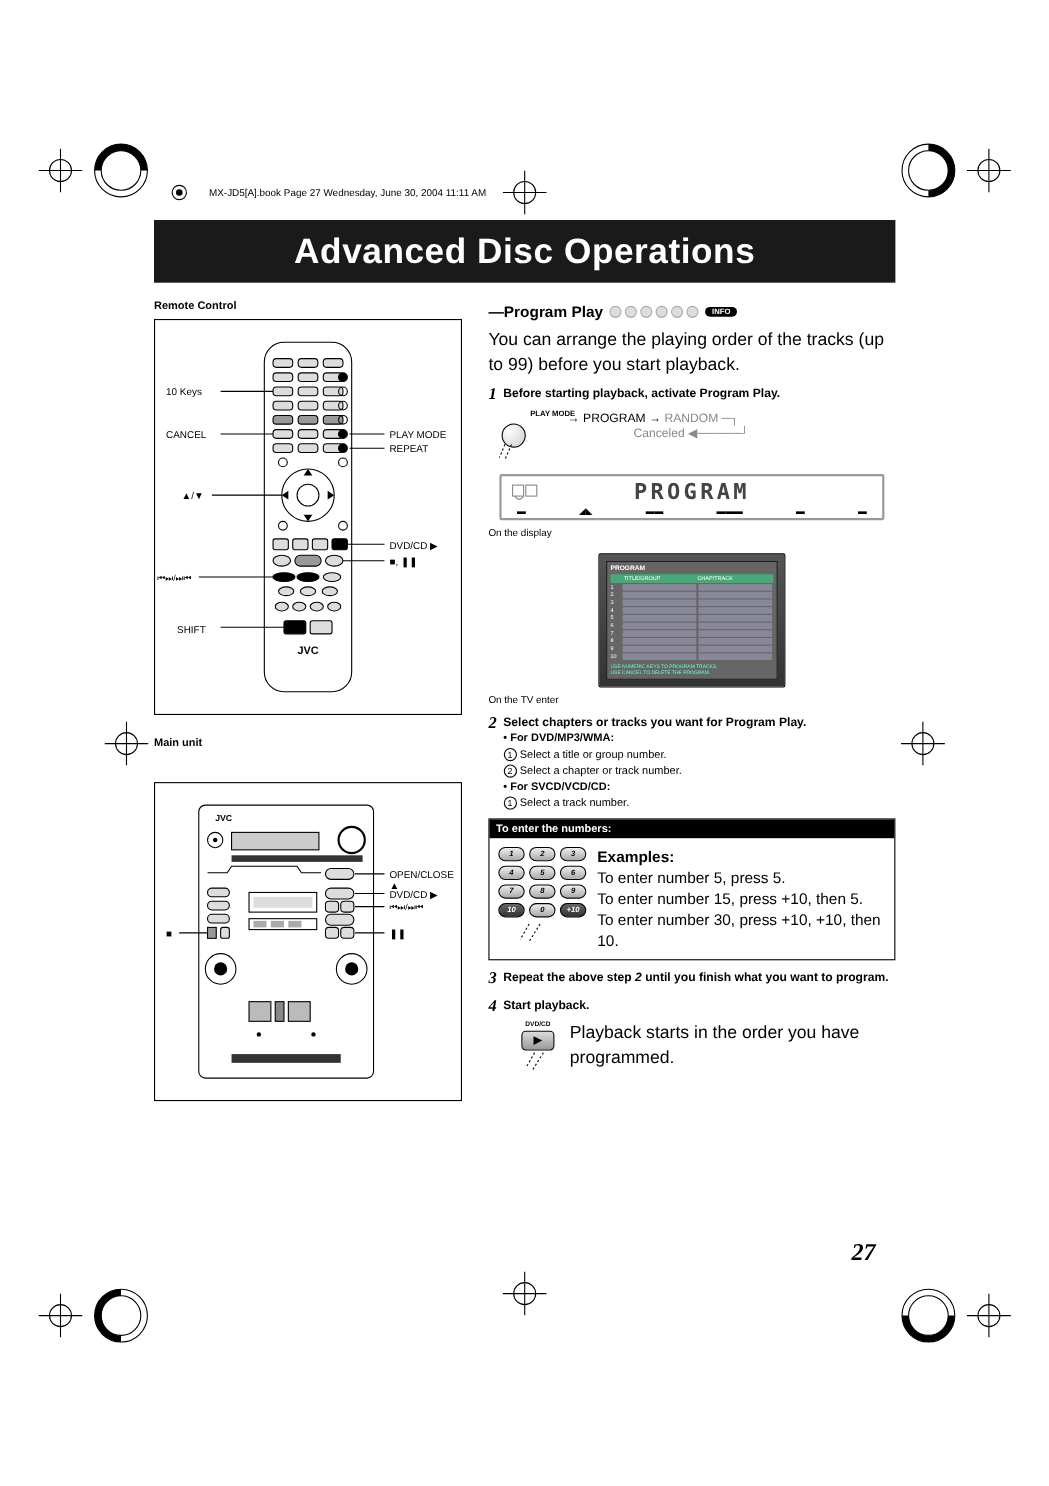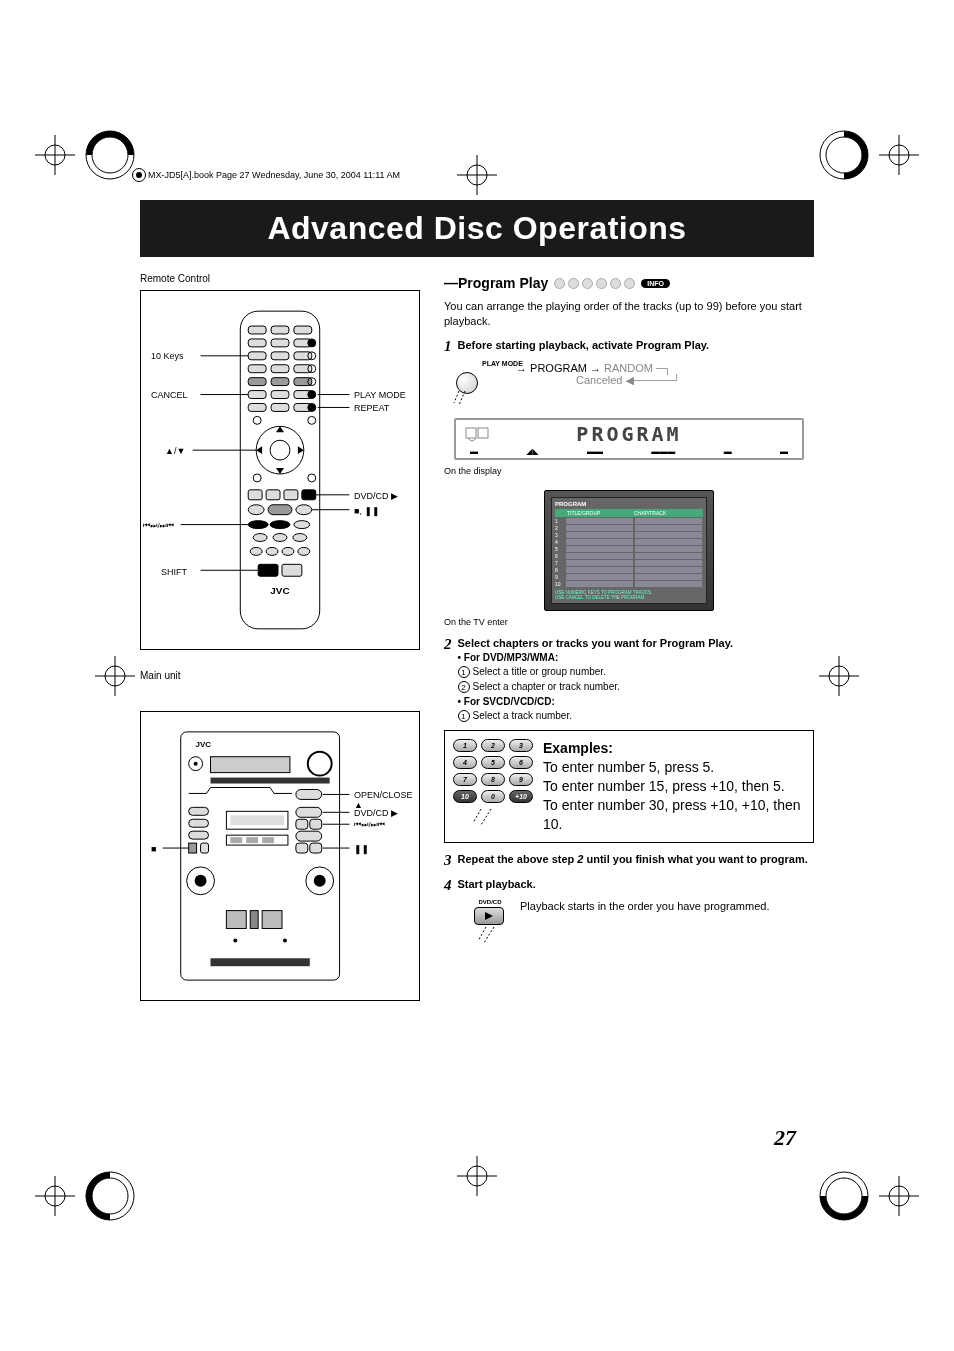--- a/index.html
+++ b/index.html
@@ -13,41 +13,41 @@
     .regmark.br { bottom: 135px; right: 35px; }
     .regmark.tc { top: 155px; left: 50%; transform: translateX(-50%); }
     .regmark.bc { bottom: 155px; left: 50%; transform: translateX(-50%); }
     .regmark.ml { top: 50%; left: 95px; transform: translateY(-50%); }
     .regmark.mr { top: 50%; right: 95px; transform: translateY(-50%); }
     .corner-circle { position: absolute; width: 50px; height: 50px; }
     .corner-circle.tl2 { top: 130px; left: 85px; }
     .corner-circle.tr2 { top: 130px; right: 85px; }
     .corner-circle.bl2 { bottom: 130px; left: 85px; }
     .corner-circle.br2 { bottom: 130px; right: 85px; }
-    .meta-row { position: absolute; top: 168px; left: 132px; display: flex; align-items: center; gap: 2px; font-size: 9px; }
+    .meta-row { position: absolute; top: 168px; left: 156px; display: flex; align-items: center; gap: 20px; font-size: 9px; }
     .meta-circle { width: 14px; height: 14px; border: 1px solid #000; border-radius: 50%; display: flex; align-items: center; justify-content: center; position: relative; }
     .meta-circle::after { content: ''; width: 6px; height: 6px; background: #000; border-radius: 50%; }
     .content { position: absolute; top: 200px; left: 140px; right: 140px; bottom: 200px; }
     .title-bar { background: #1a1a1a; color: #fff; text-align: center; font-size: 32px; font-weight: bold; padding: 10px 0; font-family: 'Arial Narrow', Arial, sans-serif; letter-spacing: 0.5px; }
     .two-col { display: flex; gap: 24px; margin-top: 16px; }
     .left-col { flex: 0 0 280px; }
     .right-col { flex: 1; }
-    .box-label { font-size: 10px; font-weight: normal; margin-bottom: 6px; }
+    .box-label { font-size: 10px; font-weight: bold; margin-bottom: 6px; }
     .remote-box { border: 1px solid #000; height: 360px; position: relative; background: #fff; }
     .main-unit-box { border: 1px solid #000; height: 290px; position: relative; margin-top: 30px; }
     .label { font-size: 9px; position: absolute; }
     .section-head { display: flex; align-items: center; gap: 8px; }
     .section-title { font-size: 17px; font-weight: bold; font-family: 'Arial Narrow', Arial, sans-serif; }
     .badge-remote { display: inline-flex; align-items: center; font-size: 7px; font-style: italic; font-weight: bold; border: 1px solid #000; border-radius: 10px; padding: 1px 6px 1px 2px; background: linear-gradient(90deg, #888 0%, #fff 40%); }
     .sub-row { display: flex; align-items: center; gap: 6px; margin-top: 2px; }
     .sub-title { font-size: 14px; font-weight: bold; font-family: 'Arial Narrow', Arial, sans-serif; }
     .disc-dots { display: flex; gap: 3px; }
     .disc-dot { width: 11px; height: 11px; border-radius: 50%; background: #ddd; border: 1px solid #aaa; }
     .info-badge { background: #000; color: #fff; font-size: 7px; font-weight: bold; border-radius: 8px; padding: 1px 6px; }
-    .body-text { font-size: 11px; margin-top: 8px; line-height: 1.35; }
+    .body-text { font-size: 16px; margin-top: 8px; line-height: 1.35; }
     .step { display: flex; gap: 6px; margin-top: 10px; align-items: flex-start; }
     .step-num { font-size: 15px; font-weight: bold; font-style: italic; font-family: Georgia, serif; line-height: 1; }
     .step-text { font-size: 11px; font-weight: bold; flex: 1; }
     .step-sub { font-size: 10px; font-weight: normal; margin-top: 3px; }
     .bullet { font-weight: bold; }
     .playmode-diagram { margin-top: 6px; margin-left: 12px; position: relative; height: 50px; font-size: 9px; }
     .pm-label { font-size: 7px; font-weight: bold; position: absolute; top: 0; left: 26px; }
     .pm-btn { position: absolute; top: 12px; left: 0; width: 22px; height: 22px; border: 1px solid #000; border-radius: 50%; background: radial-gradient(circle at 30% 30%, #fff, #ccc); }
     .pm-flow { position: absolute; top: 2px; left: 60px; right: 0; font-size: 11px; }
     .gray-text { color: #888; text-align: right; }
@@ -433,20 +433,21 @@
             <div class="step-text">Select chapters or tracks you want for Program Play.</div>
             <div class="step-sub"><span class="bullet">• For DVD/MP3/WMA:</span></div>
             <div class="step-sub"><span class="circled">1</span><span>Select a title or group number.</span></div>
             <div class="step-sub"><span class="circled">2</span><span>Select a chapter or track number.</span></div>
             <div class="step-sub"><span class="bullet">• For SVCD/VCD/CD:</span></div>
             <div class="step-sub"><span class="circled">1</span><span>Select a track number.</span></div>
           </div>
         </div>
 
         <div class="enter-box">
+          <div class="enter-head">To enter the numbers:</div>
           <div class="enter-body">
             <div class="keypad" id="keypad">
                 <div class="keypad-row">
                   <div class="keypad-btn">1</div>
                   <div class="keypad-btn">2</div>
                   <div class="keypad-btn">3</div>
                 </div>
                 <div class="keypad-row">
                   <div class="keypad-btn">4</div>
                   <div class="keypad-btn">5</div>

